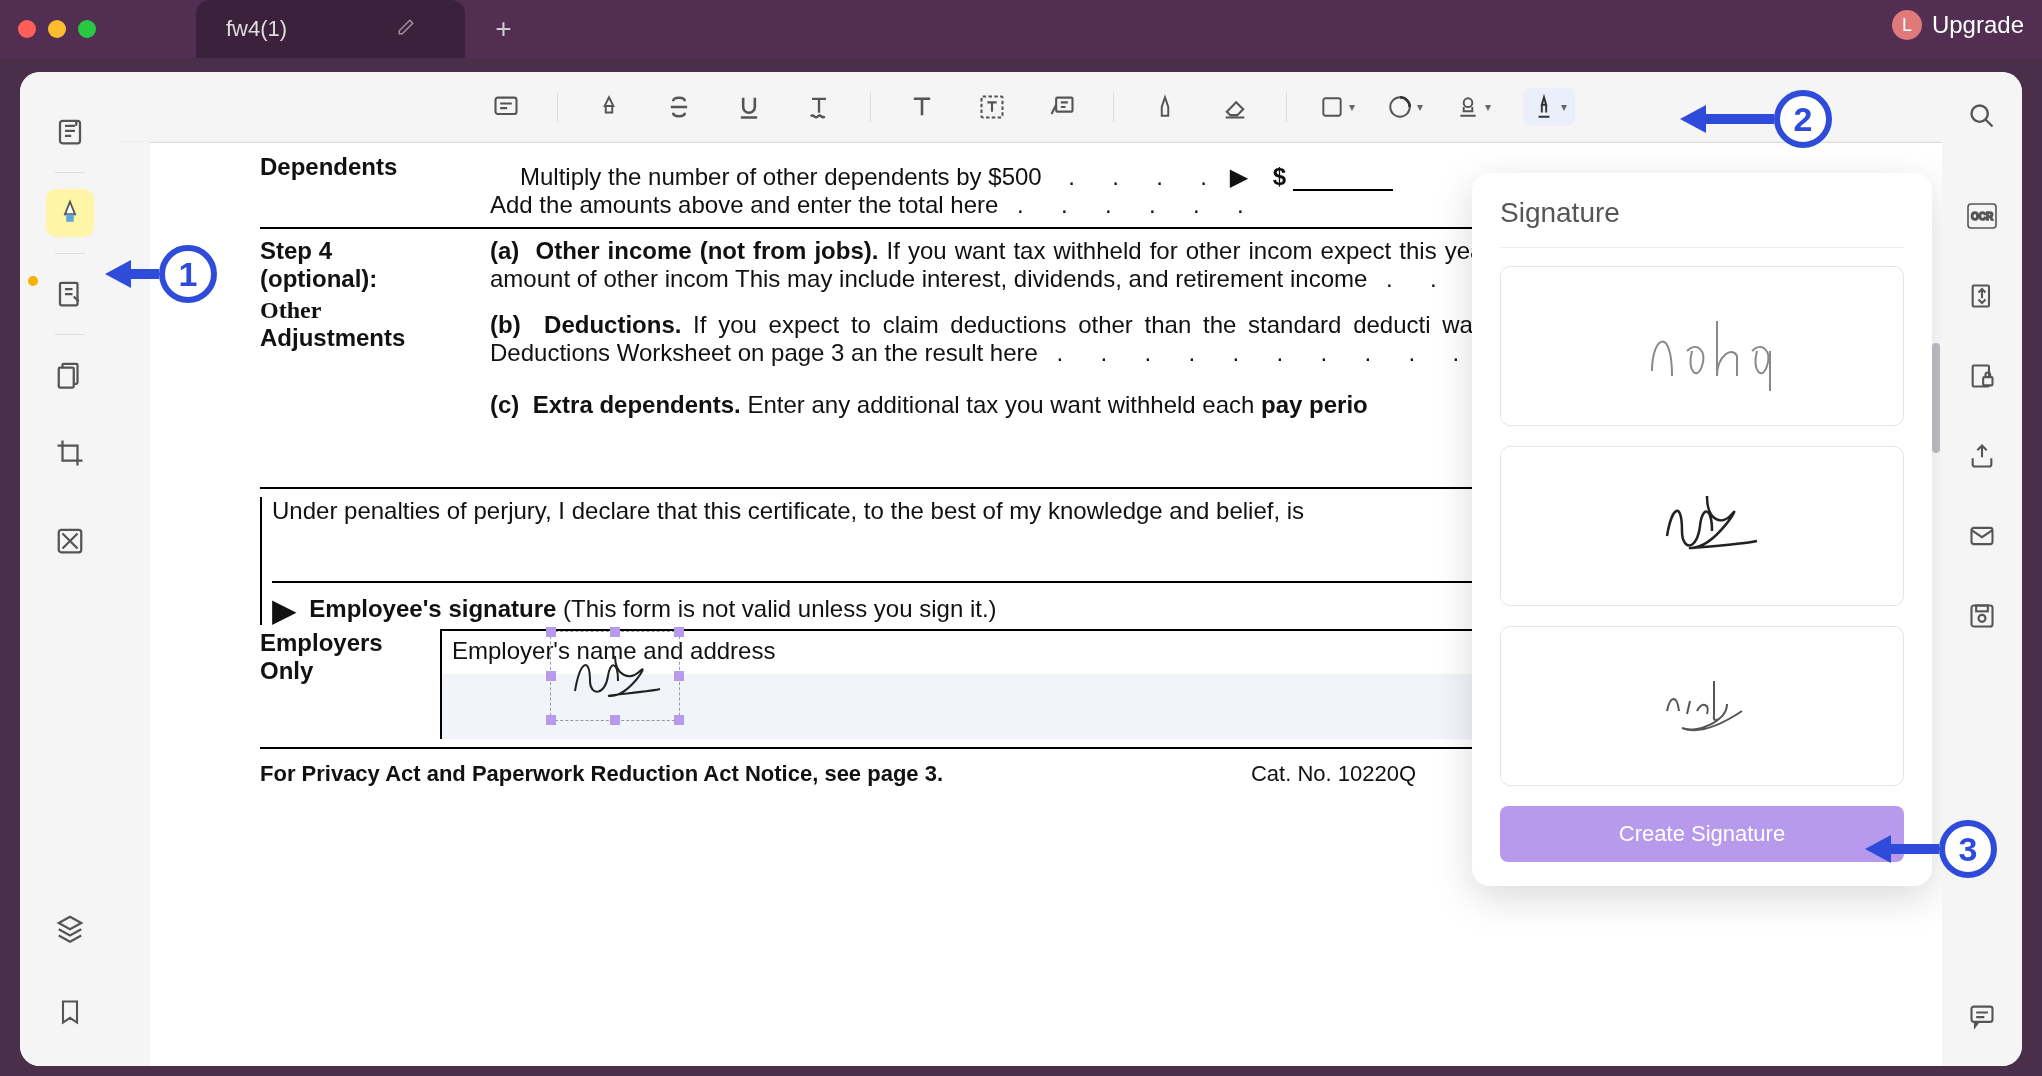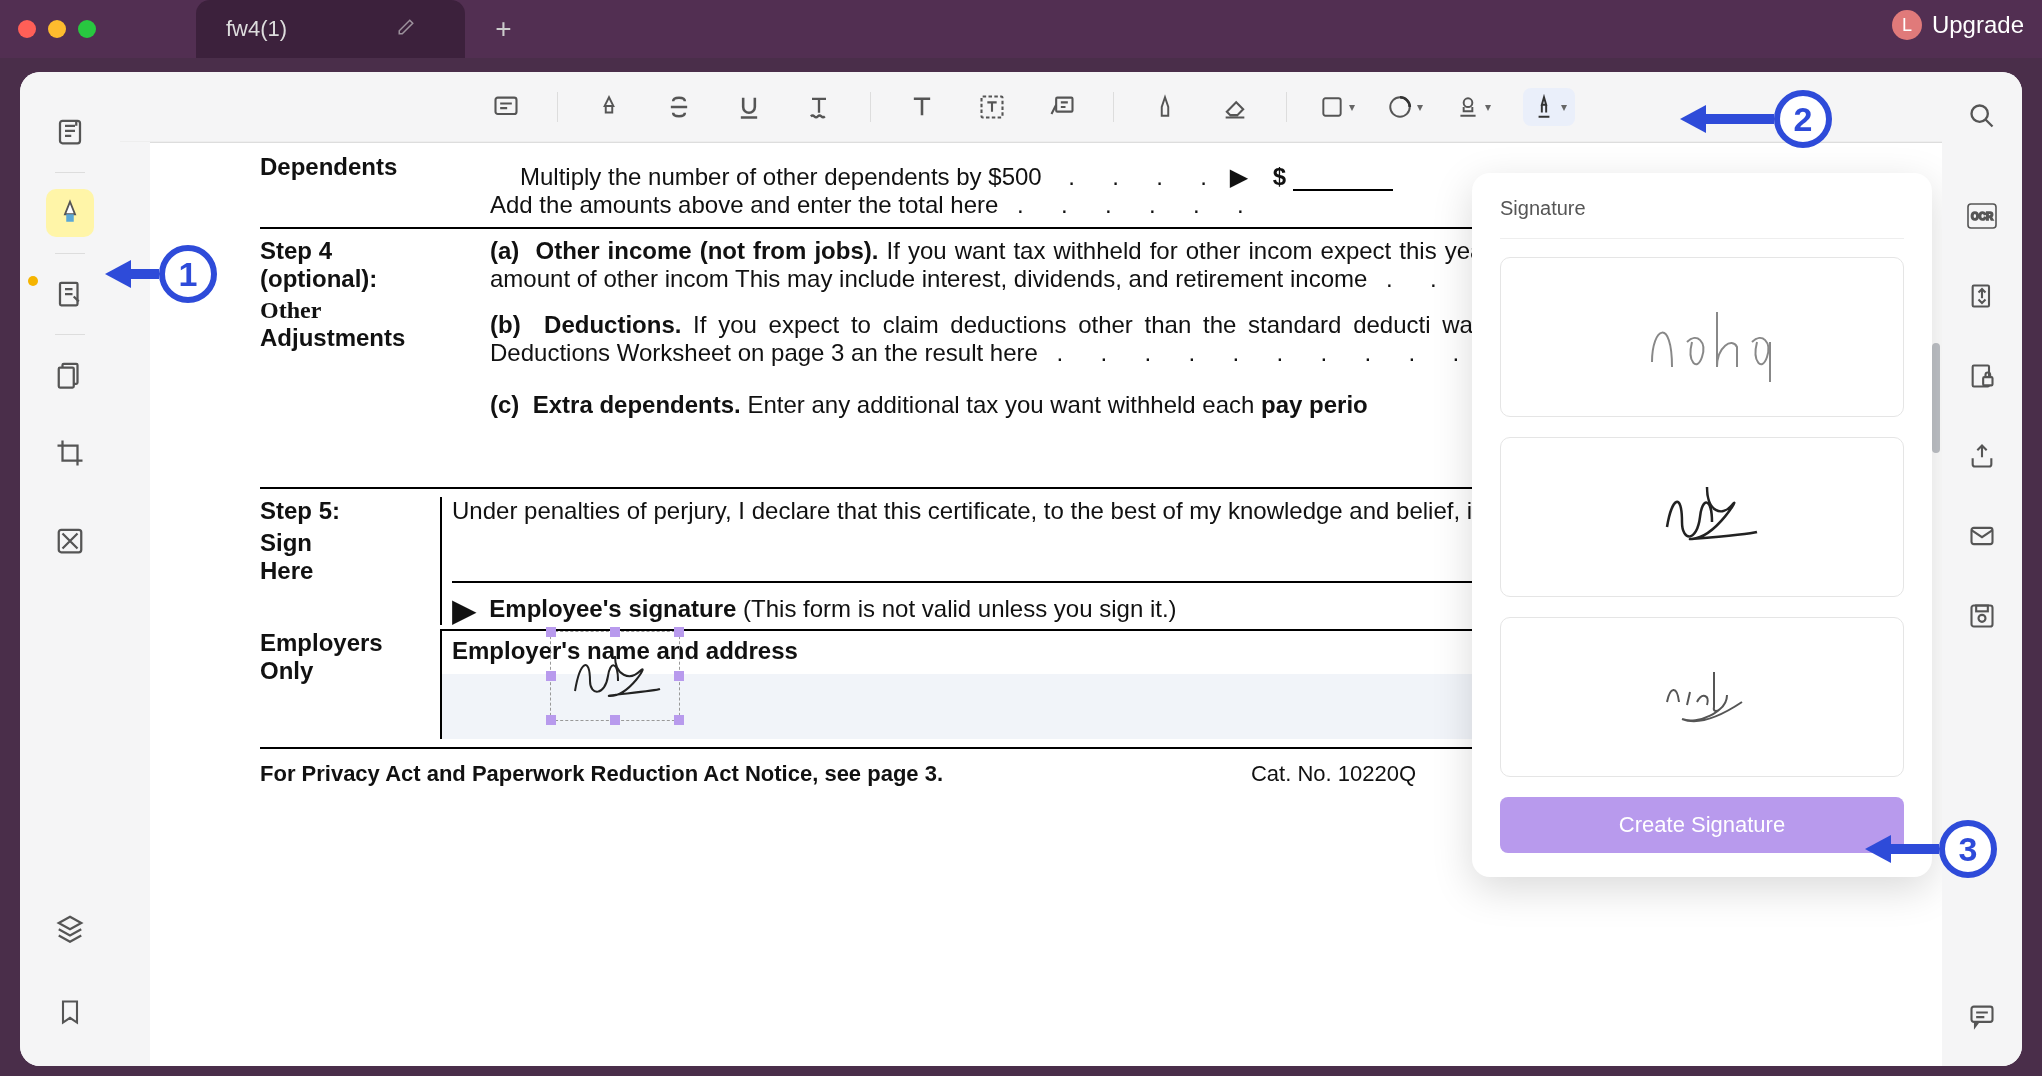--- a/index.html
+++ b/index.html
@@ -155,21 +155,21 @@
     position:absolute;
     top: 30px;
     right: 10px;
     width:460px;
     background:#fff;
     border-radius:18px;
     box-shadow: 0 12px 40px rgba(0,0,0,0.15);
     padding:24px 28px;
     z-index:50;
   }
-  .sig-panel h3{font-size:20px;font-weight:500;color:#555;margin-bottom:18px;}
+  .sig-panel h3{font-size:28px;font-weight:500;color:#555;margin-bottom:18px;}
   .sig-panel .sig-divider{height:1px;background:#eee;margin-bottom:18px;}
   .sig-item{
     border:1px solid #e5e5e5;
     border-radius:10px;
     height:160px;
     margin-bottom:20px;
     display:flex;align-items:center;justify-content:center;
   }
   .sig-item svg{width:180px;height:100px;}
   .create-btn{
@@ -447,43 +447,38 @@
               <span> Enter any additional tax you want withheld each </span>
               <b>pay perio</b>
             </div>
           </div>
         </div>
 
         <div style="height:60px;"></div>
         <div class="hr-full"></div>
 
         <div class="doc-row" style="position:relative;">
-          <div class="doc-label">
-            <div>Step 5:</div>
-            <div style="margin-top:4px;">Sign</div>
-            <div>Here</div>
-          </div>
           <div class="doc-content" style="border-left:2px solid #000;padding-left:10px;min-height:120px;">
             <span>Under penalties of perjury, I declare that this certificate, to the best of my knowledge and belief, is</span>
             <div style="height:56px;"></div>
             <div style="border-top:2px solid #000;padding-top:4px;">
               <span style="font-size:32px;margin-right:6px;position:relative;top:4px;">▶</span>
               <b>Employee's signature</b>
               <span> (This form is not valid unless you sign it.)</span>
             </div>
           </div>
         </div>
 
         <div class="doc-row" style="margin-top:4px;">
           <div class="doc-label">
             <div>Employers</div>
             <div>Only</div>
           </div>
           <div class="doc-content" style="border-left:2px solid #000;border-top:2px solid #000;display:flex;height:110px;">
-            <div style="flex:1;border-right:2px solid #000;padding:6px 10px;background:linear-gradient(#fff 40%,#f1f4f9 40%);font-weight:bold;">
+            <div style="flex:1;border-right:2px solid #000;padding:6px 10px;background:linear-gradient(#fff 40%,#f1f4f9 40%);">
               <span>Employer's name and address</span>
             </div>
             <div style="width:200px;padding:6px 10px;">
               <span>First date of employment</span>
             </div>
           </div>
         </div>
         <div class="hr-full"></div>
 
         <div class="doc-foot">

